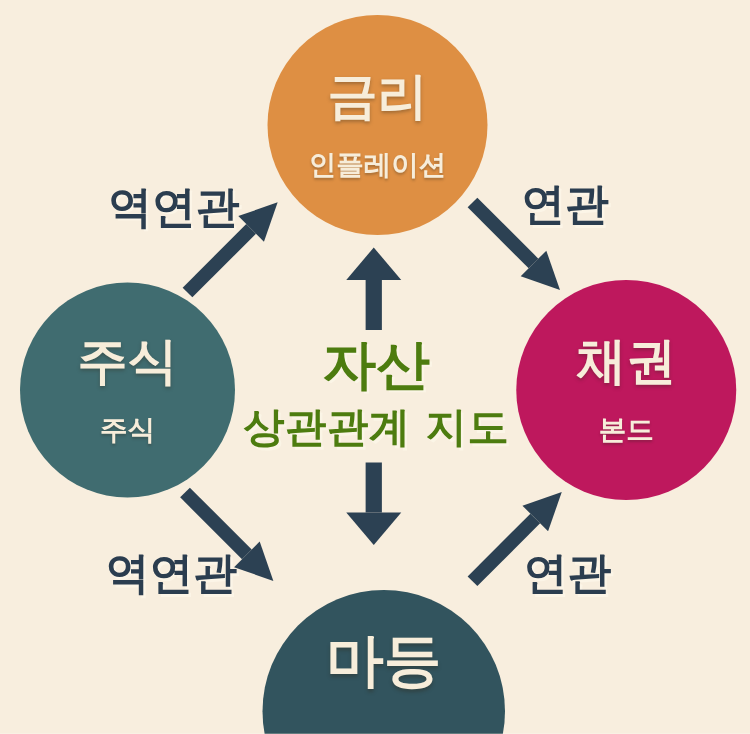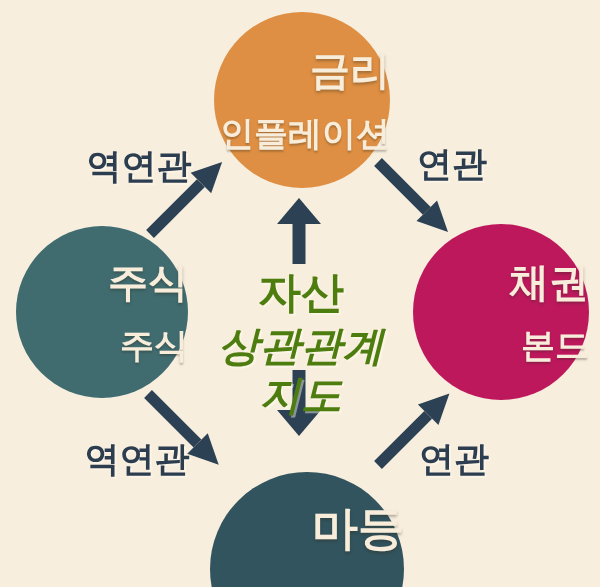--- a/index.html
+++ b/index.html
@@ -21,33 +21,33 @@
     top: 0;
     width: 600px;
     height: 587px;
     pointer-events: none;
   }
   .node {
     position: absolute;
     border-radius: 50%;
     display: flex;
     flex-direction: column;
-    align-items: flex-end;
+    align-items: center;
     justify-content: center;
     text-align: center;
     color: #F7EDDA;
   }
   .node-label {
     font-size: 40px;
     font-weight: 800;
     line-height: 1.15;
     text-shadow: 0 2px 3px rgba(45,40,25,0.35);
   }
   .node-sublabel {
-    font-size: 34px;
+    font-size: 22px;
     font-weight: 700;
     line-height: 1.2;
     margin-top: 20px;
     text-shadow: 0 2px 2px rgba(45,40,25,0.3);
   }
   .node-top    { left: 214px; top: 12px;  width: 176px; height: 176px; }
   .node-left   { left: 16px;  top: 226px; width: 172px; height: 172px; }
   .node-right  { left: 413px; top: 224px; width: 176px; height: 176px; }
   .node-bottom {
     left: 210px; top: 472px; width: 194px; height: 194px;
@@ -64,27 +64,26 @@
     text-align: center;
     color: #4d7c0f;
   }
   .center-title .title-line1 {
     font-size: 43px;
     font-weight: 800;
     line-height: 1.1;
     text-shadow: 2px 2px 0 rgba(255,252,240,0.45);
   }
   .center-title .title-line2 {
-    font-size: 41px;
+    font-size: 33px;
     font-weight: 800;
     line-height: 1.2;
     margin-top: 6px;
     letter-spacing: 0.5px;
     text-shadow: 2px 2px 0 rgba(255,252,240,0.45);
-    font-style: italic;
   }
   .edge-label {
     position: absolute;
     transform: translate(-50%, -50%);
     font-size: 35px;
     font-weight: 800;
     color: #2B3D4F;
     white-space: nowrap;
     text-shadow: 2px 2px 0 rgba(255,252,240,0.5);
   }

